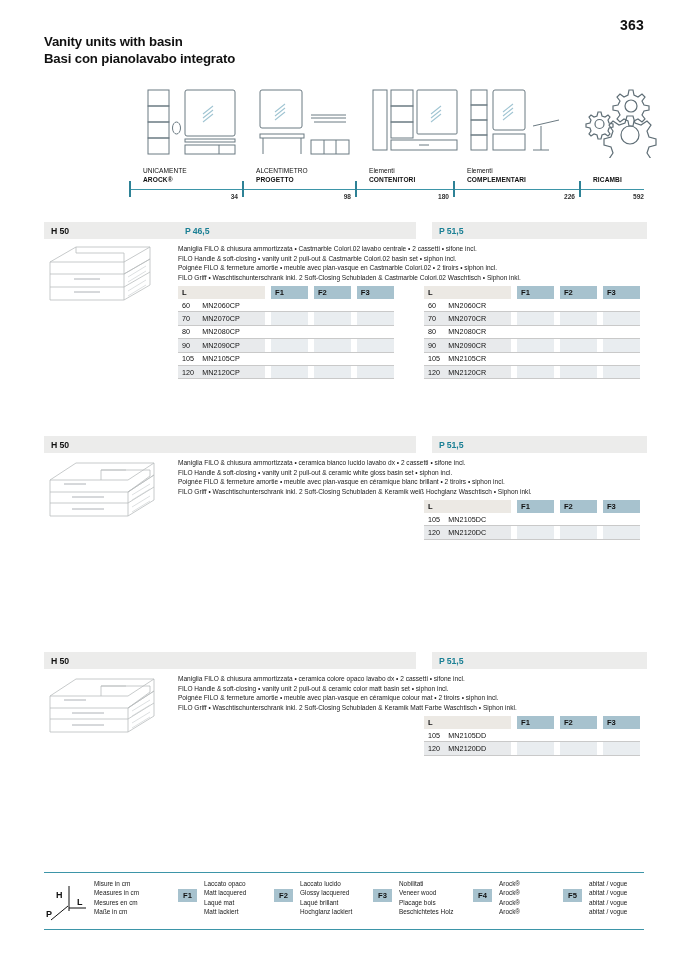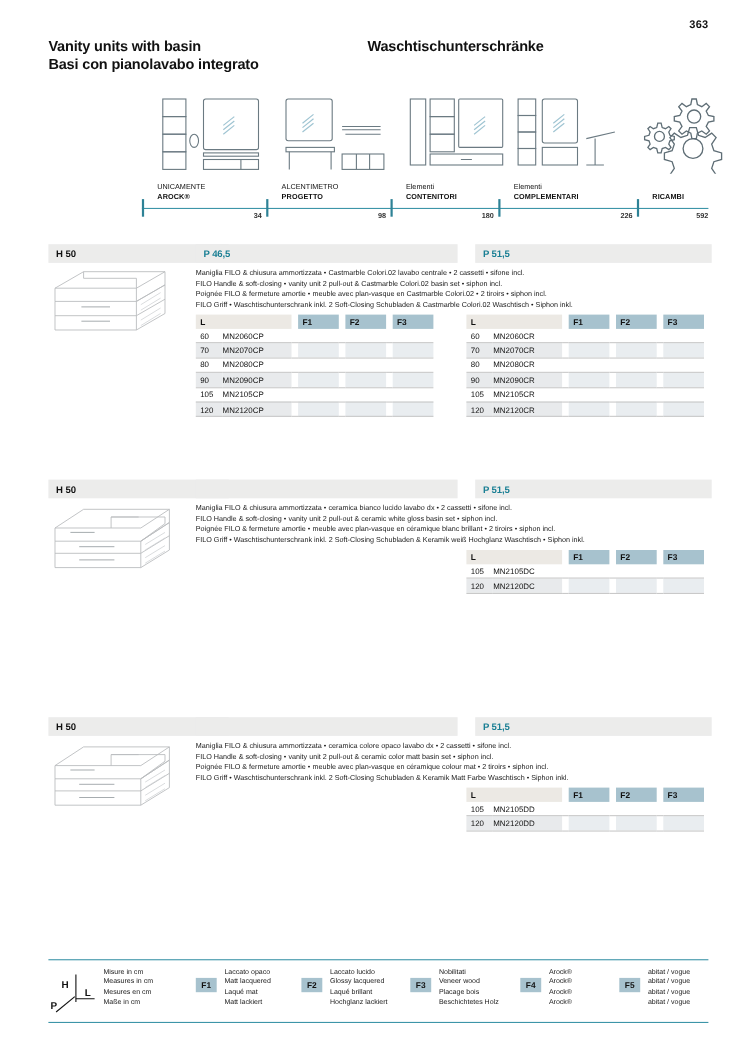--- a/index.html
+++ b/index.html
@@ -19,21 +19,21 @@
     position: absolute;
     left: 0; top: 0;
     width: 677px; height: 958px;
   }
 
   
   .folio {
     position: absolute;
     right: 33px;
     top: 17px;
-    font-size: 10px;
+    font-size: 14px;
     font-weight: bold;
     letter-spacing: .2px;
     color: #111;
   }
 
   
   .titles {
     position: absolute;
     left: 44px;
     top: 33px;
@@ -232,21 +232,20 @@
 <div class="page">
 
   <div class="folio">363</div>
 
   <div class="titles">
     <div class="title-col">
       <h1>Vanity units with basin</h1>
       <h1>Basi con pianolavabo integrato</h1>
     </div>
     <div class="title-col">
-      <h1>Waschtischunterschränke</h1>
     </div>
   </div>
 
   <div class="nav">
     <div class="nav-rule"></div>
 
     <div class="nav-cell" style="left:85px;width:113px;">
       <div class="nav-tick"></div>
       <div class="nav-art">
         <svg width="100" height="72" viewBox="0 0 100 72">

